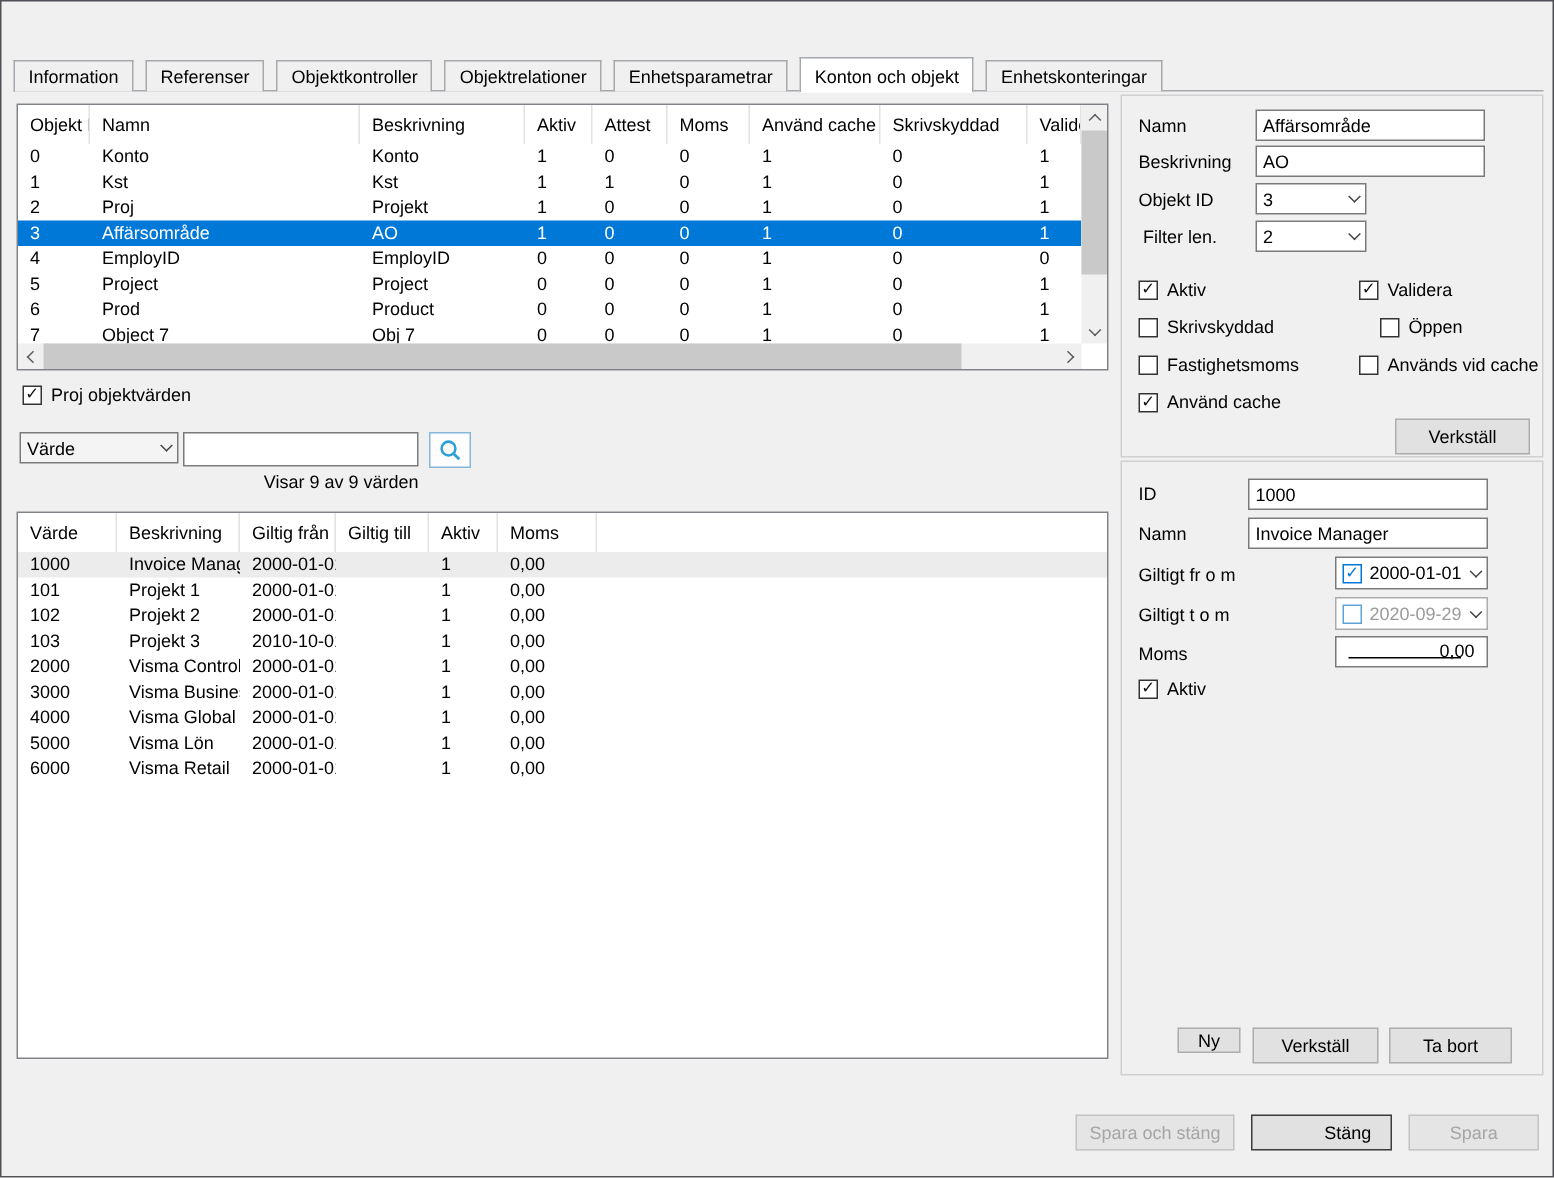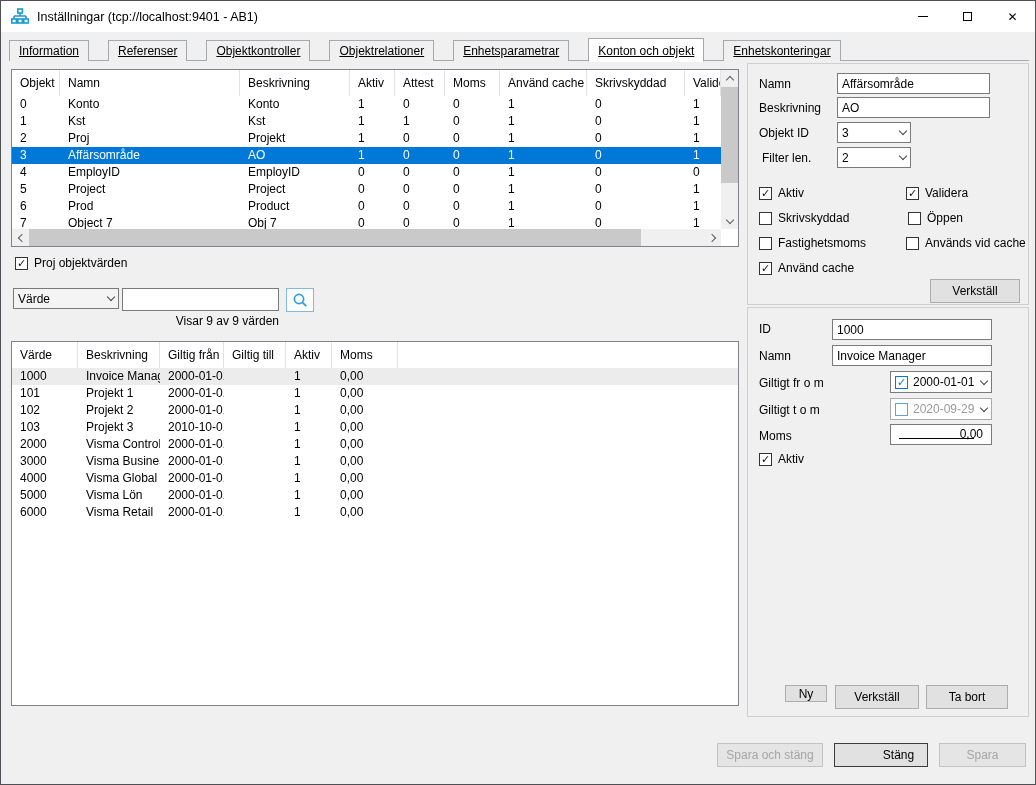--- a/index.html
+++ b/index.html
@@ -13,21 +13,21 @@
   #titlebar .title { font-size:12.5px; color:#000; }
   .win-btns { position:absolute; right:0; top:0; height:31px; display:flex; }
   .win-btn { width:45px; height:31px; display:flex; align-items:center; justify-content:center; background:#fff; }
   .glyph-min { width:10px; height:1px; background:#000; }
   .glyph-max { width:9px; height:9px; border:1px solid #000; background:transparent; }
   .glyph-close { font-size:12px; color:#000; line-height:1; }
 
   
   #tabstrip { position:absolute; left:8px; top:37px; right:6px; height:23px; display:flex; align-items:flex-end; }
   #tabstrip::after { content:""; position:absolute; left:0; right:0; bottom:0; height:1px; background:#a5a8ac; }
-  .tab { position:relative; height:21px; padding:3px 9px 0 9px; background:#f0f0f0; border:1px solid #a5a8ac; border-bottom:none; margin-right:19px; white-space:nowrap; z-index:1;text-decoration:underline; }
+  .tab { position:relative; height:21px; padding:3px 9px 0 9px; background:#f0f0f0; border:1px solid #a5a8ac; border-bottom:none; margin-right:8px; white-space:nowrap; z-index:1; }
   .tab.selected { height:24px; padding-top:5px; background:#ffffff; z-index:3; margin-bottom:-1px; border-bottom:1px solid #fff; }
 
   
   .grid { position:absolute; background:#ffffff; border:1px solid #7f8287; overflow:hidden; }
   .g-head { display:grid; height:26px; background:#fff; }
   .g-hcell { padding:6px 4px 0 8px; border-right:1px solid #e2e2e2; overflow:hidden; white-space:nowrap; }
   .g-row { display:grid; height:17px; }
   .g-cell { padding:1px 4px 0 8px; overflow:hidden; white-space:nowrap; }
   .g-row.sel-blue { background:#0078d7; color:#fff; }
   .g-row.sel-gray { background:#ececec; }
@@ -69,43 +69,20 @@
   .moms-box .mask { flex:1; border-bottom:1px solid #000; margin:0 0 2px 0; }
   .moms-box .val { margin-left:-14px; }
   .searchbtn { position:absolute; width:28px; height:24px; background:#fdfdfd; border:1px solid #86b7dc; display:flex; align-items:center; justify-content:center; }
   .note { position:absolute; white-space:nowrap; }
 </style>
 </head>
 <body>
 
 <div id="win">
 
-  <div id="titlebar">
-    <svg class="app-icon" viewBox="0 0 18 18">
-      <g fill="none" stroke="#1b9ad2" stroke-width="1.6">
-        <rect x="6.8" y="1" width="4.6" height="4"></rect>
-        <path d="M9 5v3 M3 8v3 M15 8v3 M3 8h12"></path>
-        <rect x="0.8" y="11" width="4.6" height="4"></rect>
-        <rect x="6.8" y="11" width="4.6" height="4"></rect>
-        <rect x="12.8" y="11" width="4.6" height="4"></rect>
-      </g>
-    </svg>
-    <span class="title">Inställningar (tcp://localhost:9401 - AB1)</span>
-    <div class="win-btns">
-      <div class="win-btn">
-          <div class="glyph-min"></div>
-        </div>
-      <div class="win-btn">
-          <div class="glyph-max"></div>
-        </div>
-      <div class="win-btn">
-          <span class="glyph-close">✕</span>
-        </div>
-    </div>
-  </div>
 
   <div id="tabstrip">
       <div class="tab">Information</div>
       <div class="tab">Referenser</div>
       <div class="tab">Objektkontroller</div>
       <div class="tab">Objektrelationer</div>
       <div class="tab">Enhetsparametrar</div>
       <div class="tab selected">Konton och objekt</div>
       <div class="tab">Enhetskonteringar</div>
     </div>
@@ -356,21 +333,21 @@
           <span>Aktiv</span>
         </label>
         <label class="cb" style="left: 158px; top: 122px;">
           <span class="box">✓</span>
           <span>Validera</span>
         </label>
         <label class="cb" style="left: 11px; top: 147px;">
           <span class="box"></span>
           <span>Skrivskyddad</span>
         </label>
-        <label class="cb" style="left: 160px; top: 147px;">
+        <label class="cb" style="left: 172px; top: 147px;">
           <span class="box"></span>
           <span>Öppen</span>
         </label>
         <label class="cb" style="left: 11px; top: 172px;">
           <span class="box"></span>
           <span>Fastighetsmoms</span>
         </label>
         <label class="cb" style="left: 158px; top: 172px;">
           <span class="box"></span>
           <span>Används vid cache</span>

